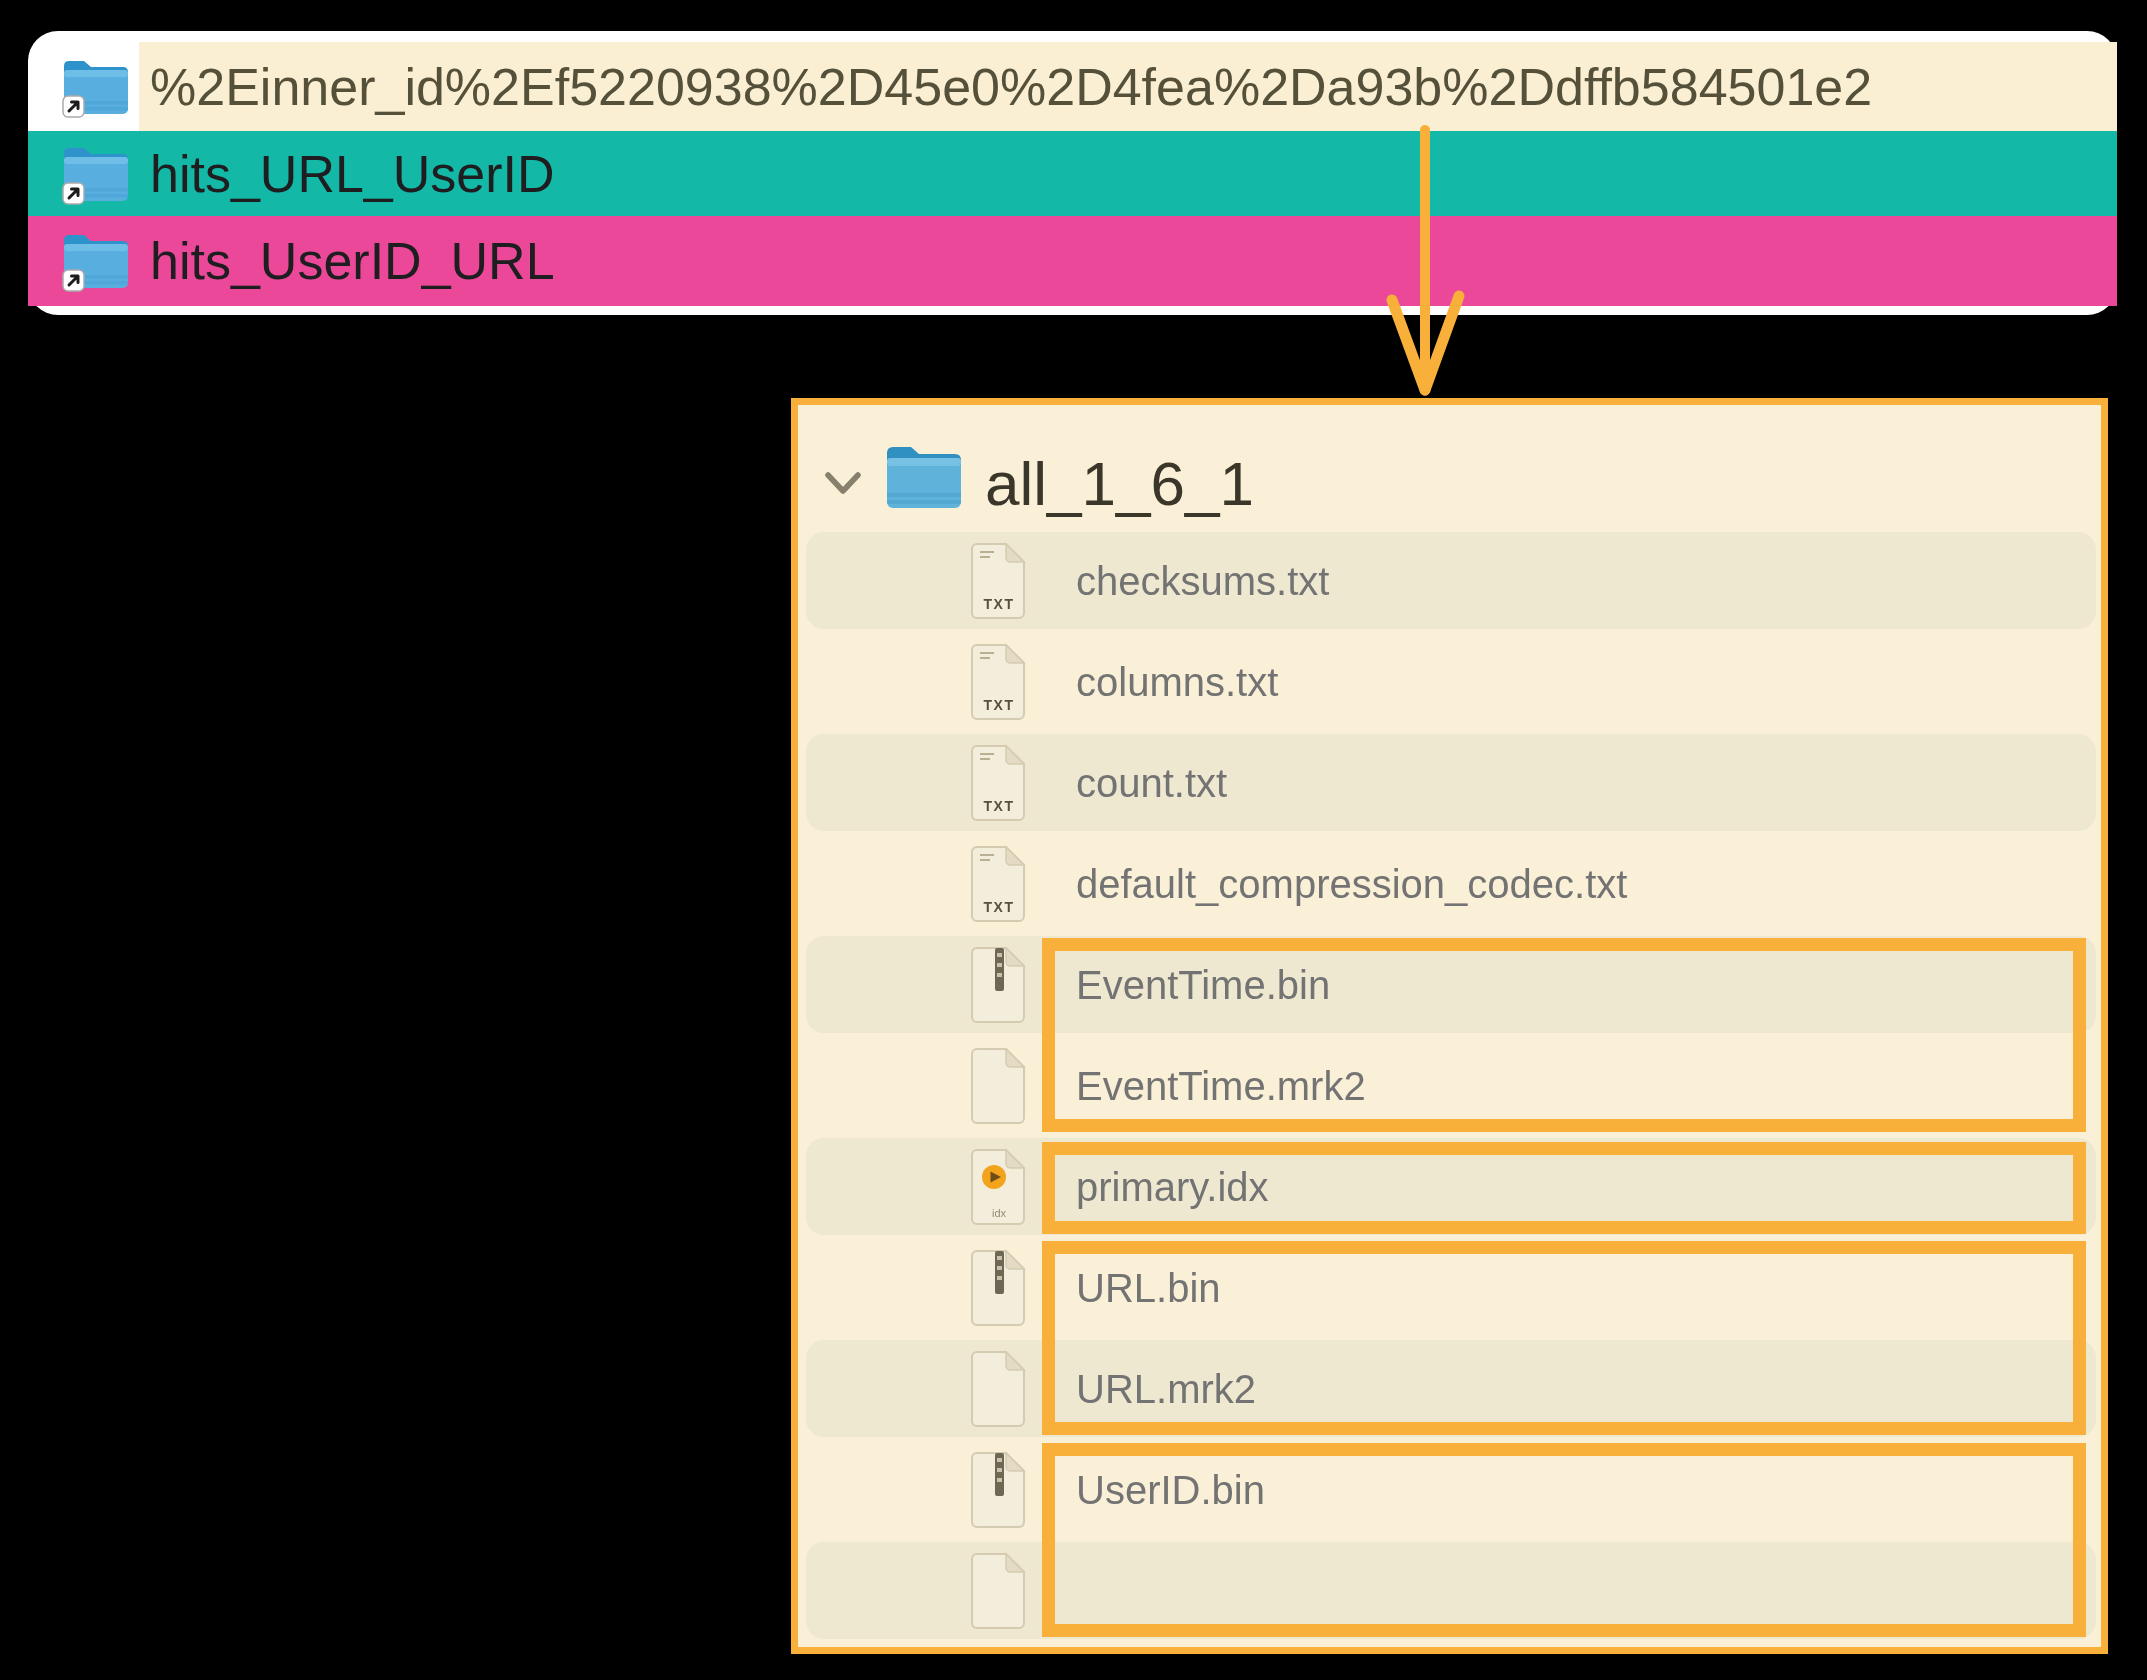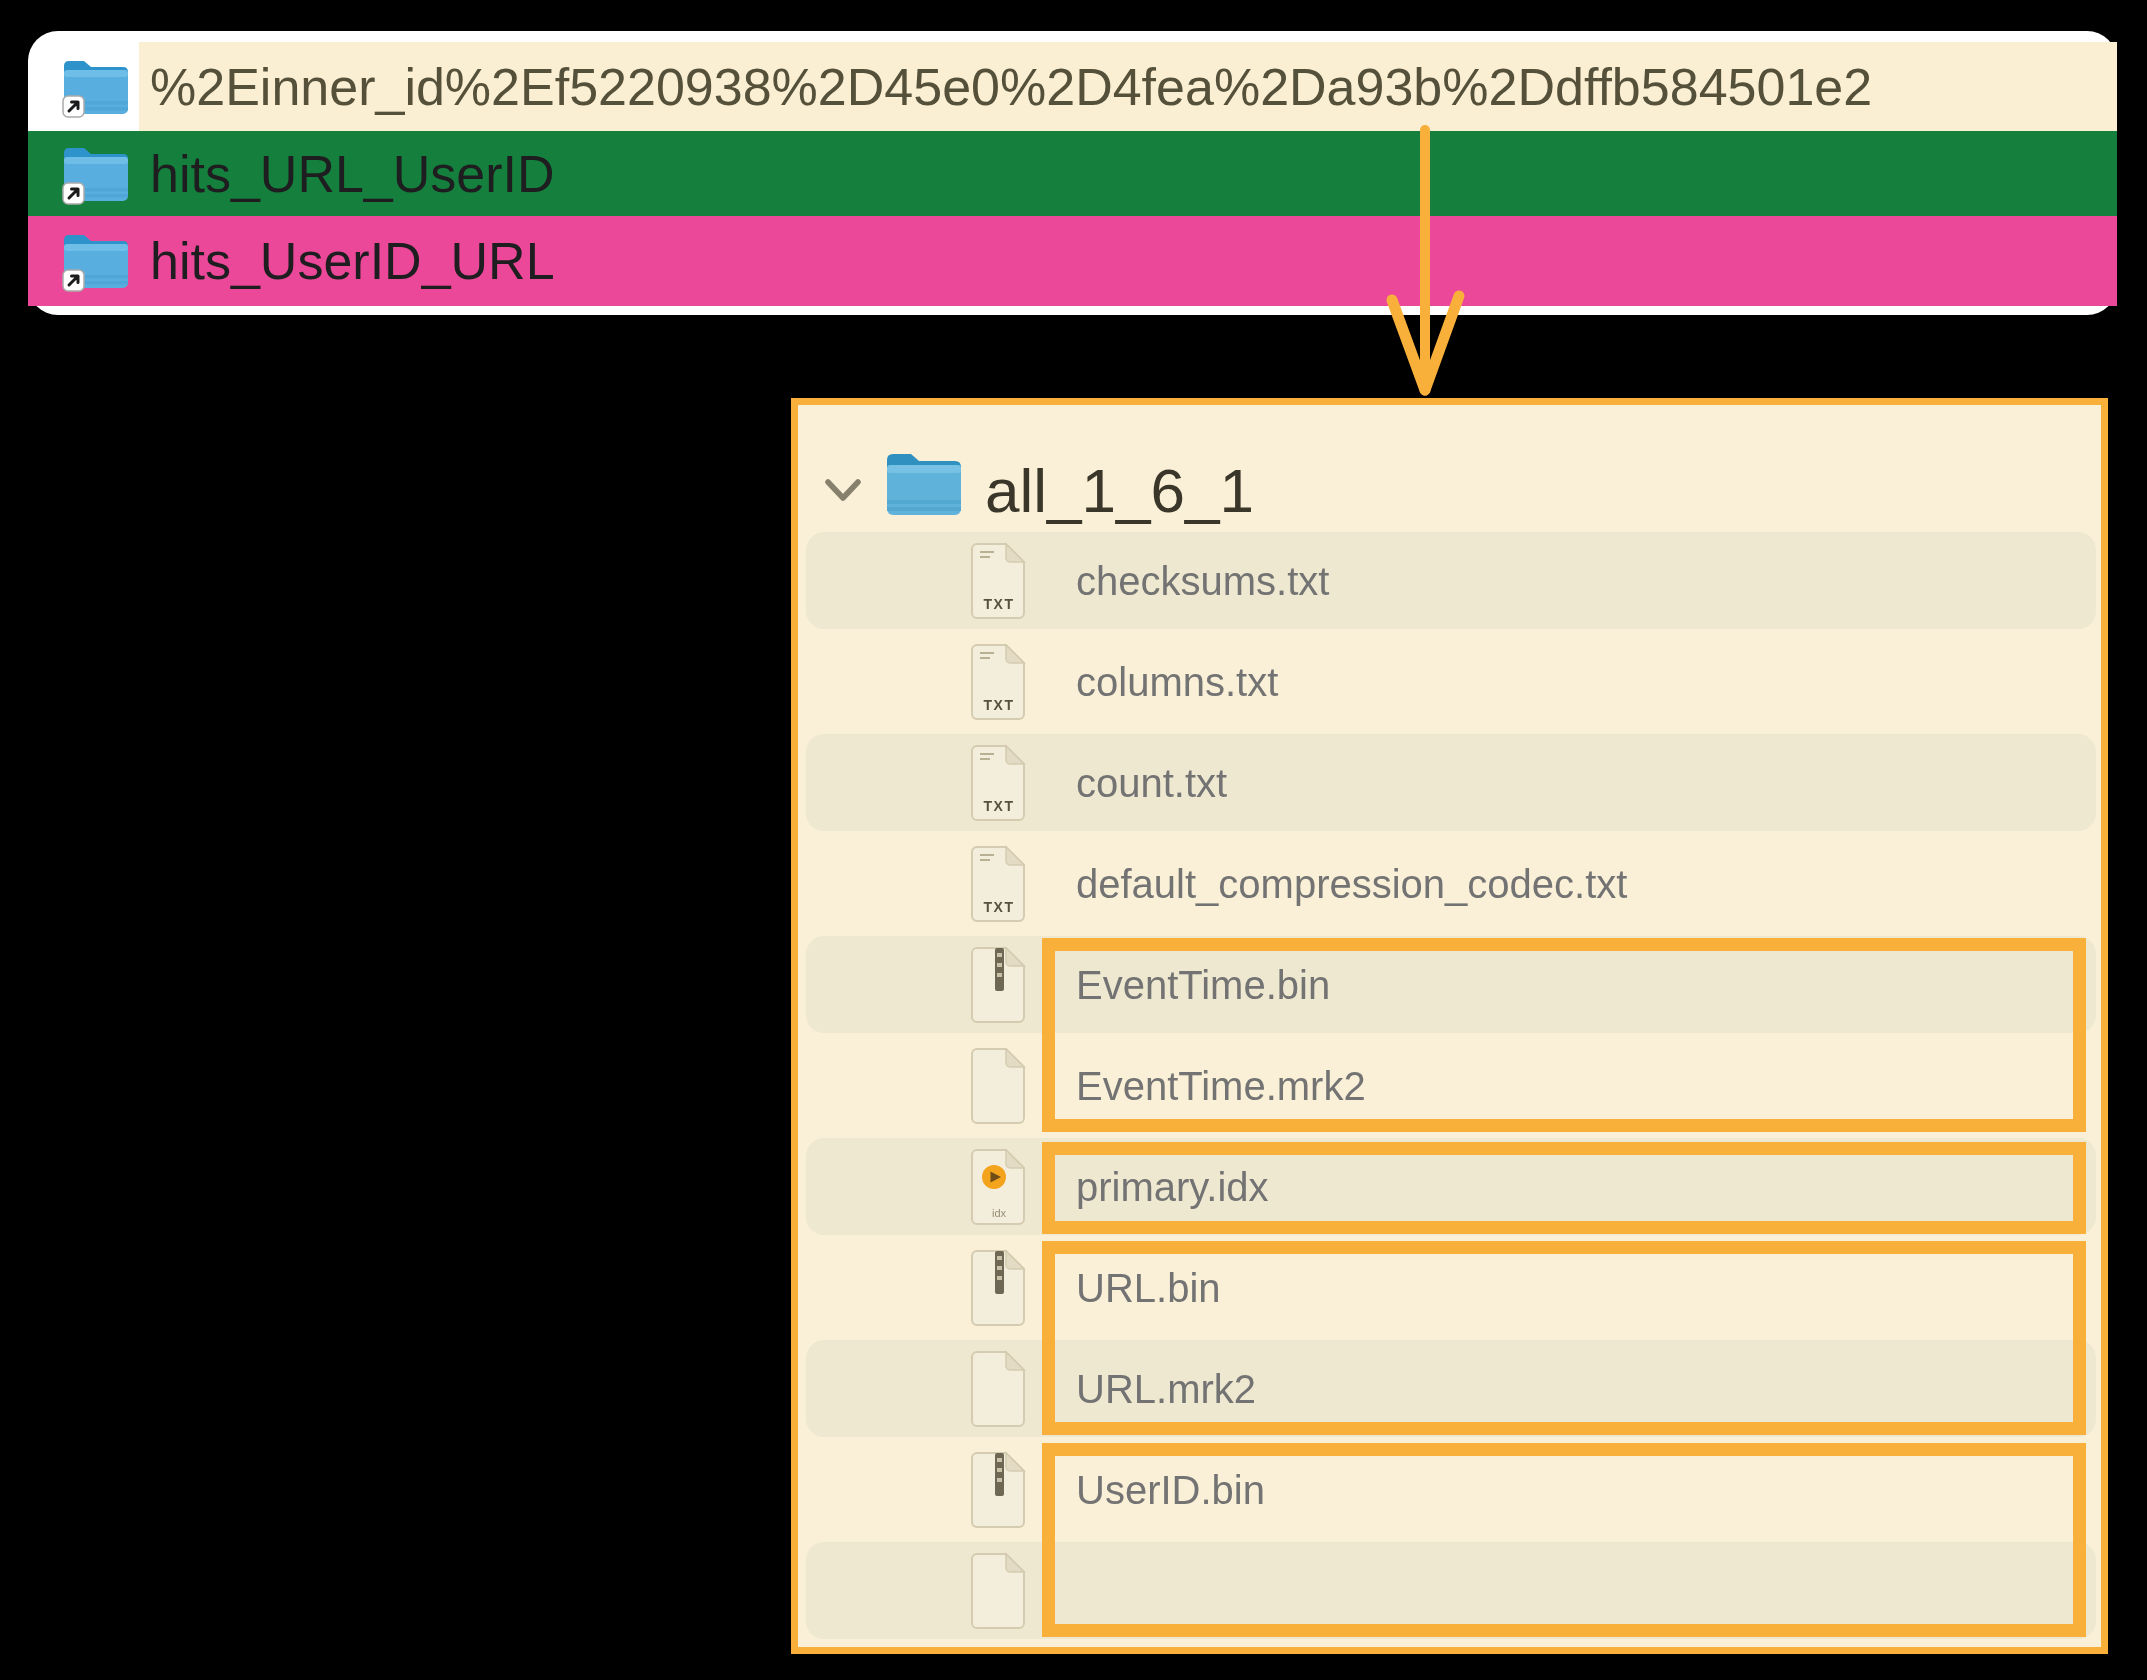--- a/index.html
+++ b/index.html
@@ -3,36 +3,36 @@
 <meta charset="utf-8">
 <style>
   html,body{margin:0;padding:0;background:#000;width:2147px;height:1680px;overflow:hidden;
     font-family:"Liberation Sans","DejaVu Sans",sans-serif;}
   .stage{position:absolute;left:0;top:0;width:2147px;height:1680px;background:#000;}
 
   
   .topbar{position:absolute;left:28px;top:31px;width:2089px;height:284px;background:#fff;border-radius:30px;}
   .trow{position:absolute;left:0;right:0;}
   .trow-1{top:11px;height:89px;}
-  .trow-2{top:100px;height:85px;background:#15803d;}
+  .trow-2{top:100px;height:85px;background:#14b8a6;}
   .trow-3{top:185px;height:90px;background:#ec4899;}
   .hl{position:absolute;left:111px;right:0;top:0;bottom:0;background:#FAEED3;}
   .ficon{position:absolute;left:34px;top:50%;transform:translateY(-50%);width:68px;height:62px;}
   .tlabel{position:absolute;left:122px;top:50%;transform:translateY(-50%);
     font-size:52px;color:#1E1E20;white-space:nowrap;}
   .trow-1 .tlabel{color:#55503A;}
 
   
   .flow-arrow{position:absolute;left:1380px;top:124px;width:100px;height:286px;}
 
   
   .panel{position:absolute;left:791px;top:398px;width:1317px;height:1256px;
     background:#FAF0D7;border:7px solid #F9B03A;box-sizing:border-box;}
   .panel-inner{position:absolute;left:0;top:0;right:0;bottom:0;}
-  .phead{position:absolute;left:0;top:35px;right:0;height:100px;text-align:center;}
+  .phead{position:absolute;left:0;top:28px;right:0;height:100px;text-align:center;}
   .chev{position:absolute;left:26px;top:36px;width:38px;height:28px;}
   .pfolder{position:absolute;left:86px;top:8px;width:80px;height:70px;}
   .phlabel{position:absolute;left:187px;top:50%;transform:translateY(-50%);
     font-size:62px;color:#3B362A;white-space:nowrap;}
   .prow{position:absolute;left:0;right:0;height:101px;}
   .stripe{position:absolute;left:8px;right:5px;top:2px;bottom:2px;
     background:#EEE8D0;border-radius:18px;}
   .picon{position:absolute;left:170px;top:50%;transform:translateY(-50%);width:62px;height:80px;}
   .plabel{position:absolute;left:278px;top:50%;transform:translateY(-50%);
     font-size:40px;color:#737373;white-space:nowrap;}

